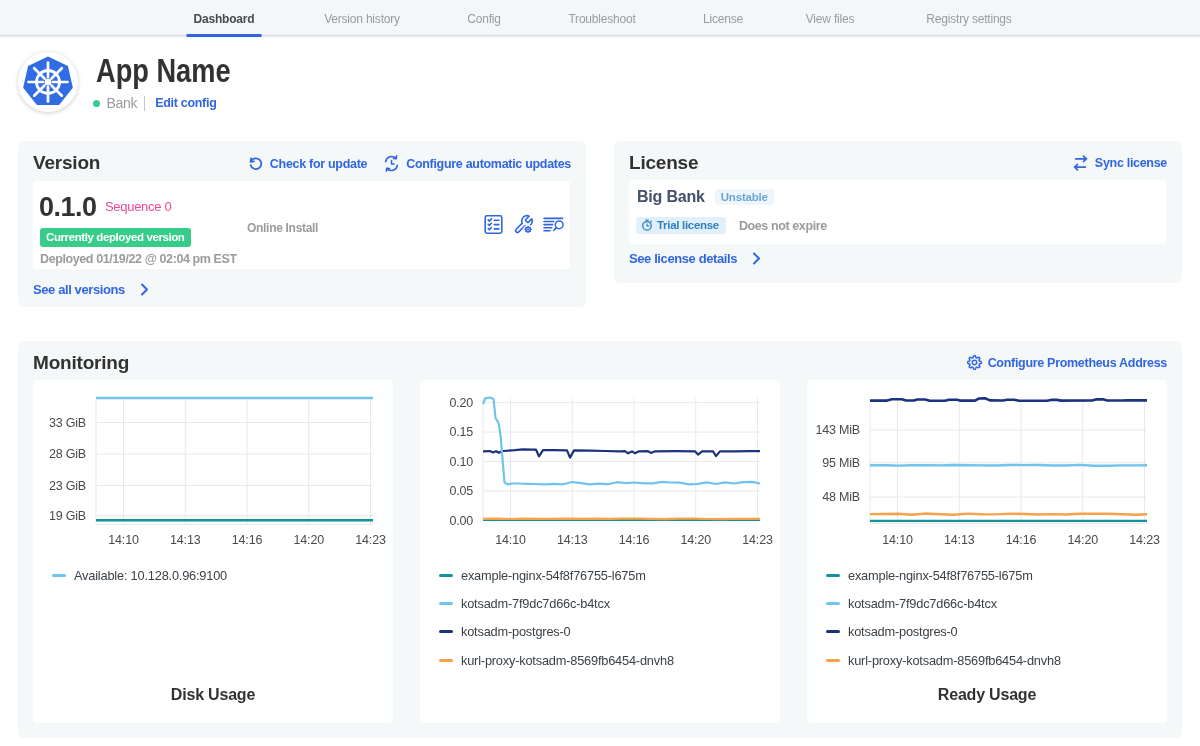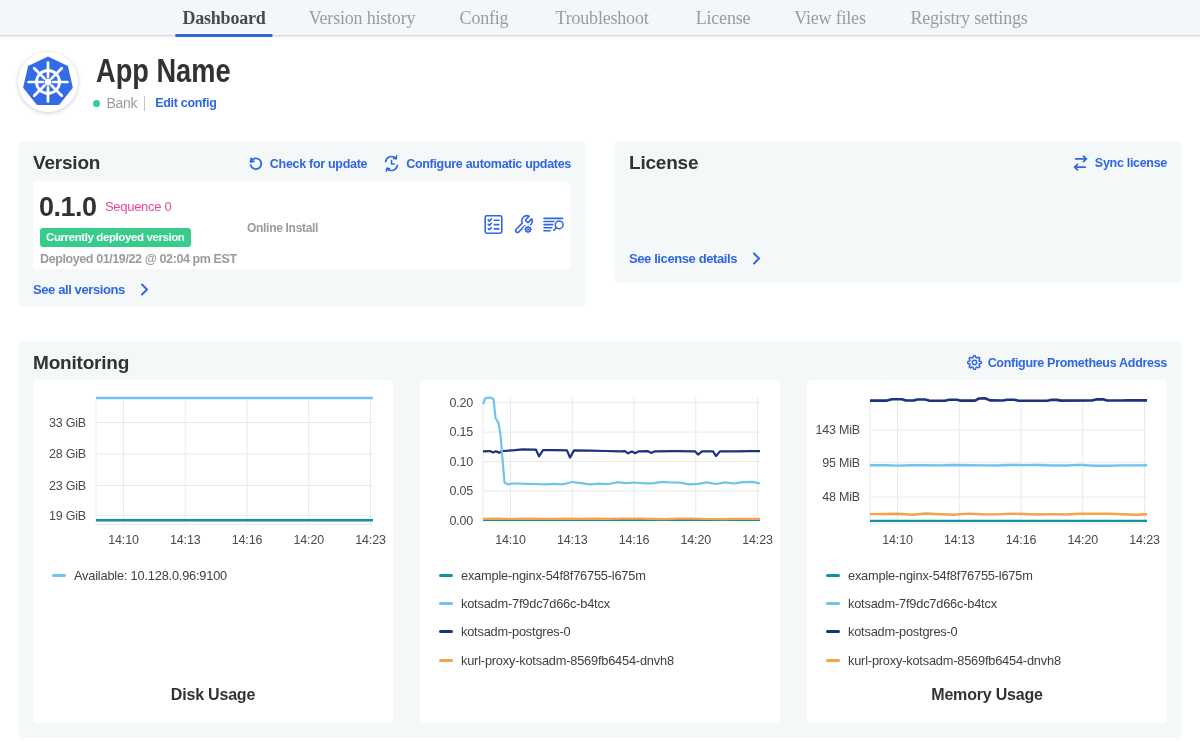--- a/index.html
+++ b/index.html
@@ -1,18 +1,18 @@
 <!DOCTYPE html>
 <html><head><meta charset="utf-8"><style>
 * { margin:0; padding:0; box-sizing:border-box; }
 html,body { width:1200px; height:746px; background:#fff; font-family:"Liberation Sans",sans-serif; overflow:hidden; }
 body { position:relative; }
 a { text-decoration:none; }
 .nav { position:absolute; top:0; left:0; width:1200px; height:36px; background:#f4f7f9; border-bottom:1px solid #d8dcde; box-shadow:0 1px 2px rgba(120,130,140,0.18); }
-.tab { position:absolute; top:3px; height:31px; transform:translateX(-50%); font-size:18px; letter-spacing:-0.2px; color:#9b9b9b; font-weight:500; display:flex; align-items:center; white-space:nowrap;font-family:Liberation Serif, serif; }
+.tab { position:absolute; top:3px; height:31px; transform:translateX(-50%); font-size:12px; letter-spacing:-0.2px; color:#9b9b9b; font-weight:500; display:flex; align-items:center; white-space:nowrap; }
 .tab.active { color:#4a4a4a; font-weight:700; border-bottom:3px solid #3066e0; padding:0 7px; height:34px; }
 .appicon { position:absolute; left:18px; top:52px; width:60px; height:60px; border-radius:50%; box-shadow:0 1px 4px rgba(100,110,120,.35); }
 h1 { position:absolute; left:96px; top:51px; font-size:34px; font-weight:700; color:#323232; transform:scaleX(.80); transform-origin:0 50%; white-space:nowrap; }
 .status { position:absolute; left:92.5px; top:95px; display:flex; align-items:center; font-size:14px; letter-spacing:-0.3px; color:#9b9b9b; font-weight:500; }
 .dot { width:7px; height:7px; border-radius:50%; background:#38cc8b; margin-right:7px; }
 .vsep { width:1px; height:15px; background:#c4c7ca; margin:0 10px 0 7px; }
 .editcfg { font-size:12.5px; font-weight:700; color:#3066e0; letter-spacing:-0.3px; }
 .card { position:absolute; background:#f5f8f9; border-radius:6px; }
 .card h2 { position:absolute; left:15px; top:11px; font-size:19px; font-weight:700; color:#323232; letter-spacing:-0.2px; }
 .hlinks { position:absolute; right:15px; top:14px; display:flex; align-items:center; gap:16px;text-align:center; }
@@ -136,20 +136,38 @@
   <h2>License</h2>
   <div class="hlinks">
       <a class="hlink">
         <svg width="17" height="16" viewBox="0 0 17 16" fill="none" stroke="#3066e0" stroke-width="1.7" stroke-linecap="round" stroke-linejoin="round">
           <path d="M3.7 3.9 H14.4 M14.4 3.9 L11.5 1.2 M14.4 3.9 L11.5 6.6"></path>
           <path d="M13.3 12.1 H2.6 M2.6 12.1 L5.5 9.4 M2.6 12.1 L5.5 14.8"></path>
         </svg>
         <span>Sync license</span>
       </a>
     </div>
+  <div class="whitebox lbox">
+    <div class="lrow1">
+        <span class="lname">Big Bank</span>
+        <span class="badge-unstable">Unstable</span>
+      </div>
+    <div class="lrow2">
+        <span class="badge-trial">
+          <svg width="12" height="12" viewBox="0 0 14 14" fill="none" stroke="#2f7fc0" stroke-width="1.5" stroke-linecap="round">
+            <circle cx="7" cy="8" r="5"></circle>
+            <path d="M7 5.6 V8 H9.2" stroke-width="1.3"></path>
+            <path d="M5.6 1.2 h2.8"></path>
+            <path d="M11.2 3.4 l1-1" stroke-width="1.3"></path>
+          </svg>
+          <span>Trial license</span>
+        </span>
+        <span class="noexpire">Does not expire</span>
+      </div>
+  </div>
   <a class="seelink" style="top:110px">
       <span>See license details</span>
       <svg class="chev" width="9" height="13" viewBox="0 0 9 13" fill="none" stroke="#3066e0" stroke-width="2" stroke-linecap="round" stroke-linejoin="round">
         <path d="M2 1.5 L7 6.5 L2 11.5"></path>
       </svg>
     </a>
 </div>
 
 <div class="card" style="left:18px; top:341px; width:1164px; height:397px;">
   <h2>Monitoring</h2>
@@ -278,14 +296,14 @@
         </div>
         <div class="lrow">
           <span class="dash" style="background:#1b337f"></span>
           <span class="ltext">kotsadm-postgres-0</span>
         </div>
         <div class="lrow">
           <span class="dash" style="background:#f7a14a"></span>
           <span class="ltext">kurl-proxy-kotsadm-8569fb6454-dnvh8</span>
         </div>
       </div>
-<div class="chart-title">Memory Usage</div>
+<div class="chart-title">Ready Usage</div>
 </div>
 </div>
 </body></html>

